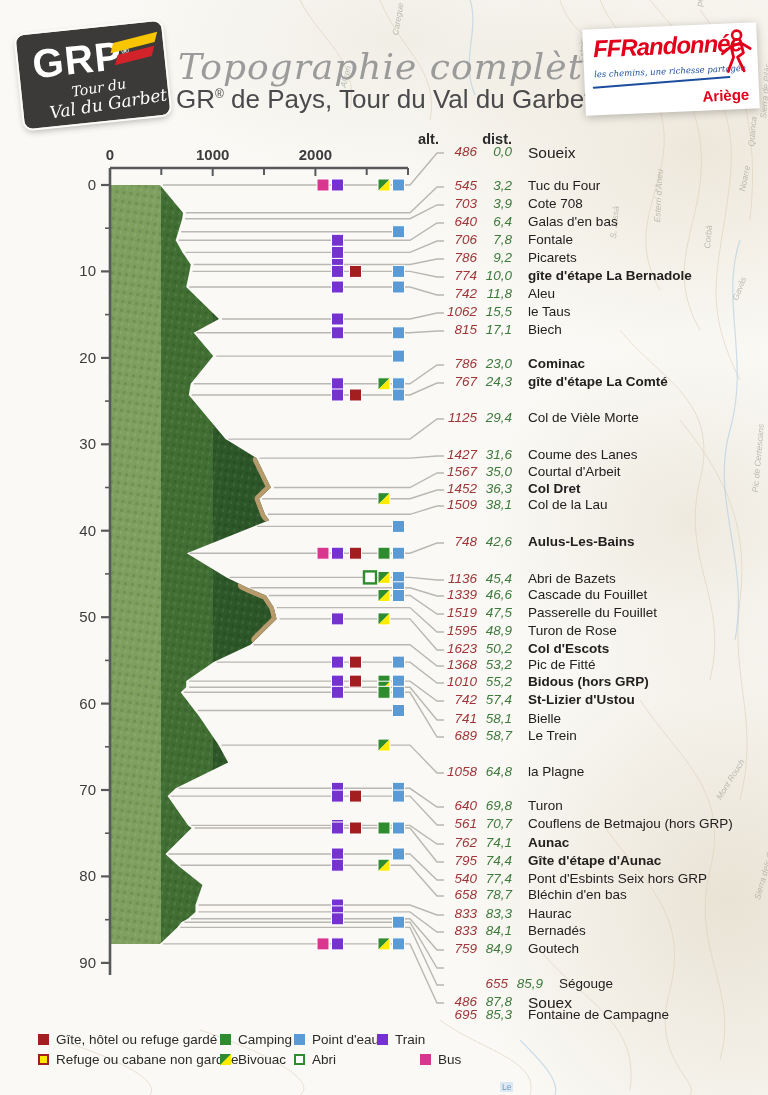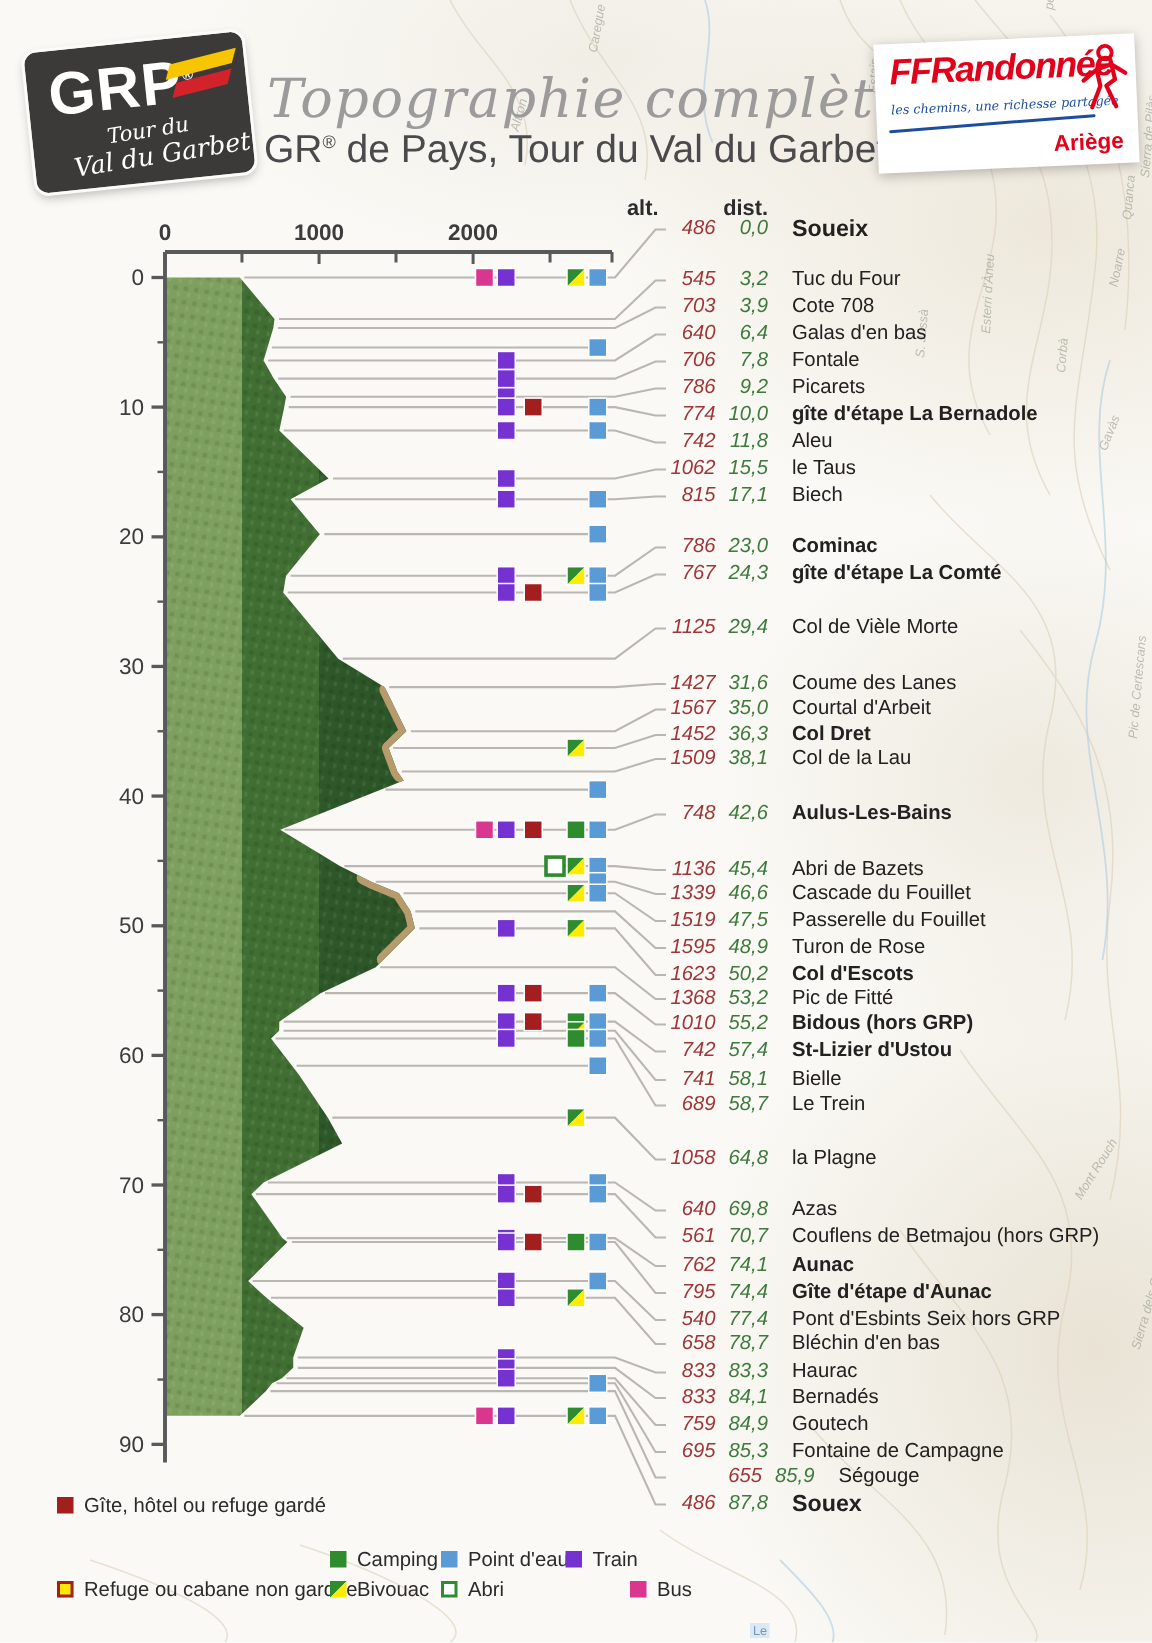--- a/index.html
+++ b/index.html
@@ -46,21 +46,21 @@
   .elv-label{font:bold 15px "Liberation Sans",sans-serif;fill:#3C3C3E}
   .km-label{font:15px "Liberation Sans",sans-serif;fill:#3C3C3E}
 
   
   #waypoint-list{position:absolute;left:0;top:0;width:768px;height:830px;z-index:6;pointer-events:none}
   .wp-row{position:absolute;left:0;width:768px;height:18px}
   .wp-alt{position:absolute;left:380px;width:97px;text-align:right;font-style:italic;font-size:13.5px;color:#9E3538}
   .wp-dist{position:absolute;left:478px;width:34px;text-align:right;font-style:italic;font-size:13.5px;color:#3D7A3C}
   .wp-name{position:absolute;left:528px;white-space:nowrap;font-size:13.5px;color:#232020}
   .wp-row.b .wp-name{font-weight:bold}
-  .wp-row.mj .wp-name{font-weight:bold;font-size:15.5px}
+  .wp-row.mj .wp-name{font-weight:normal;font-size:15.5px}
 
   
   #legend{position:absolute;left:0;top:0;width:768px;z-index:6}
   .lg-item{position:absolute;display:flex;align-items:center;gap:7px;height:14px}
   .lg-lab{font-size:13.5px;color:#2B2B2B;white-space:nowrap}
   .lg-sq{width:11px;height:11px;flex:0 0 11px}
 </style>
 </head>
 <body>
 
@@ -502,21 +502,21 @@
         <span class="wp-name">Le Trein</span>
       </div>
       <div class="wp-row" style="top: 764px;">
         <span class="wp-alt">1058</span>
         <span class="wp-dist">64,8</span>
         <span class="wp-name">la Plagne</span>
       </div>
       <div class="wp-row" style="top: 798px;">
         <span class="wp-alt">640</span>
         <span class="wp-dist">69,8</span>
-        <span class="wp-name">Azas</span>
+        <span class="wp-name">Turon</span>
       </div>
       <div class="wp-row" style="top: 816px;">
         <span class="wp-alt">561</span>
         <span class="wp-dist">70,7</span>
         <span class="wp-name">Couflens de Betmajou (hors GRP)</span>
       </div>
       <div class="wp-row b" style="top: 835px;">
         <span class="wp-alt">762</span>
         <span class="wp-dist">74,1</span>
         <span class="wp-name">Aunac</span>
@@ -544,39 +544,39 @@
       <div class="wp-row" style="top: 923px;">
         <span class="wp-alt">833</span>
         <span class="wp-dist">84,1</span>
         <span class="wp-name">Bernadés</span>
       </div>
       <div class="wp-row" style="top: 941px;">
         <span class="wp-alt">759</span>
         <span class="wp-dist">84,9</span>
         <span class="wp-name">Goutech</span>
       </div>
-      <div class="wp-row" style="top: 959px; text-decoration: underline;">
+      <div class="wp-row" style="top: 1007px; text-decoration: underline;">
         <span class="wp-alt">695</span>
         <span class="wp-dist">85,3</span>
         <span class="wp-name">Fontaine de Campagne</span>
       </div>
       <div class="wp-row" style="top: 976px; margin-left: 31px;">
         <span class="wp-alt">655</span>
         <span class="wp-dist">85,9</span>
         <span class="wp-name">Ségouge</span>
       </div>
       <div class="wp-row mj" style="top: 994px;">
         <span class="wp-alt">486</span>
         <span class="wp-dist">87,8</span>
         <span class="wp-name">Souex</span>
       </div>
     </div>
 
   <div id="legend">
-      <div class="lg-item" style="left: 38px; top: 996px;">
+      <div class="lg-item" style="left: 38px; top: 1032px;">
         <div class="lg-sq" style="background: rgb(163, 31, 31);"></div>
         <span class="lg-lab">Gîte, hôtel ou refuge gardé</span>
       </div>
       <div class="lg-item" style="left: 220px; top: 1032px;">
         <div class="lg-sq" style="background: rgb(46, 139, 46);"></div>
         <span class="lg-lab">Camping</span>
       </div>
       <div class="lg-item" style="left: 294px; top: 1032px;">
         <div class="lg-sq" style="background: rgb(91, 155, 213);"></div>
         <span class="lg-lab">Point d'eau</span>

